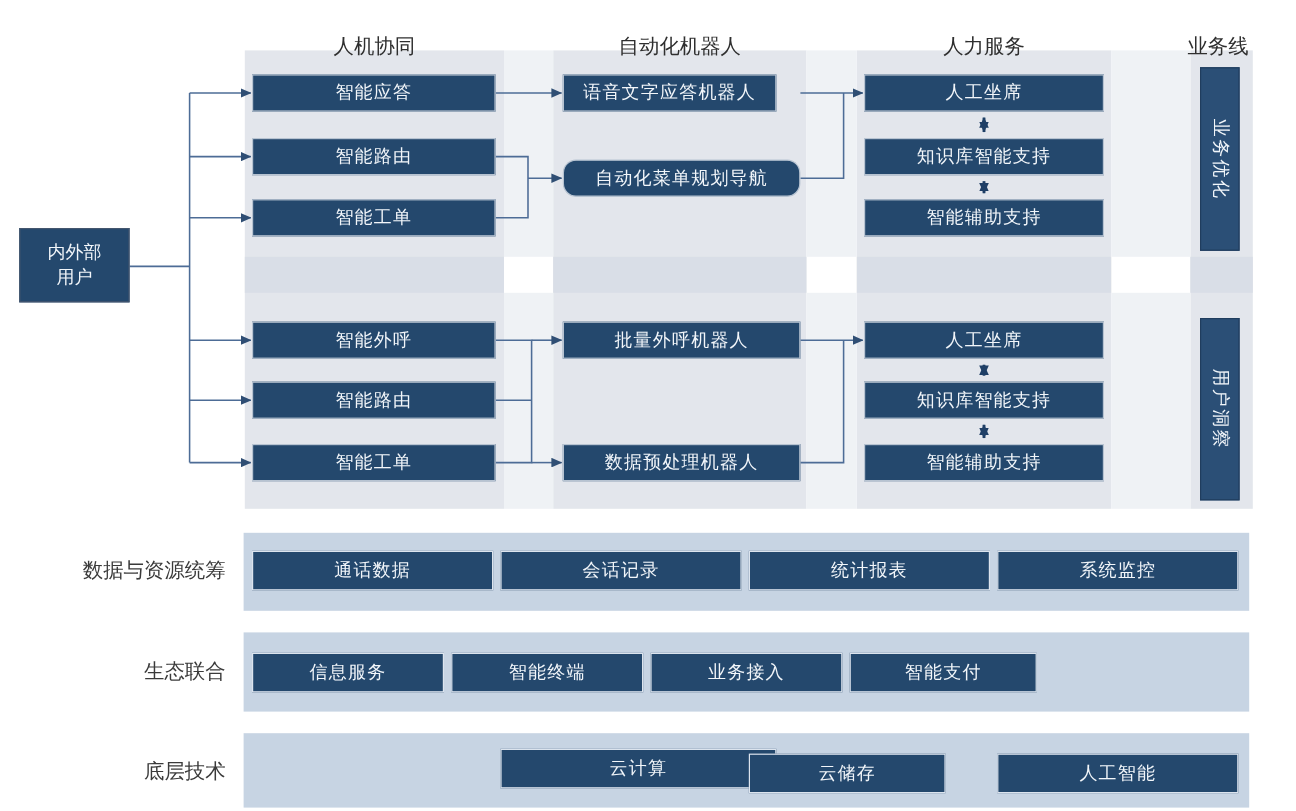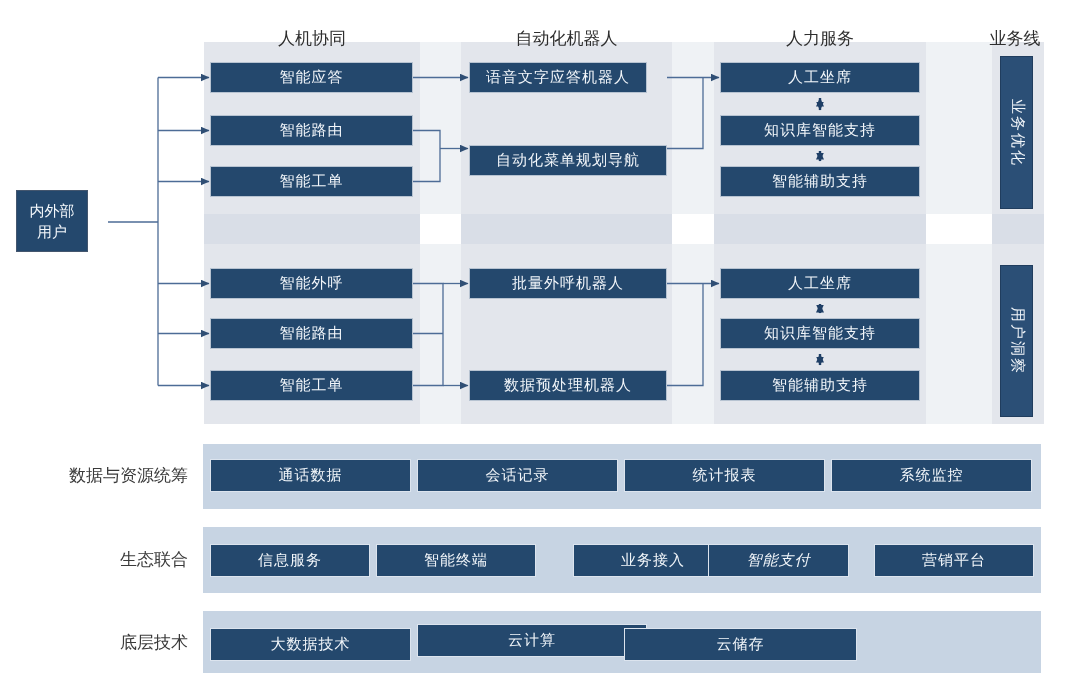--- a/index.html
+++ b/index.html
@@ -21,21 +21,21 @@
   .filler{position:absolute;background:var(--filler);}
   .hdr{position:absolute;top:16px;height:22px;line-height:22px;text-align:center;
        font-size:17px;color:var(--header-text);margin-top:12px;}
   .node{position:absolute;display:flex;align-items:center;justify-content:center;
         background:var(--box-fill);border:1.5px solid var(--box-border);
         color:var(--box-text);font-size:15px;letter-spacing:1px;box-sizing:border-box;z-index:3;}
   .side-node{position:absolute;background:var(--side-fill);border:1.5px solid var(--side-border);
         box-sizing:border-box;z-index:3;}
   .side-node span{position:absolute;left:50%;top:50%;transform:translate(-50%,-50%) rotate(90deg);
         white-space:nowrap;color:var(--box-text);font-size:15px;letter-spacing:2px;}
-  .entry{position:absolute;left:16px;top:190px;width:72px;height:62px;
+  .entry{position:absolute;left:16px;top:190px;width:92px;height:62px;
         background:var(--box-fill);border:1.5px solid var(--entry-border);box-sizing:border-box;
         display:flex;flex-direction:column;align-items:center;justify-content:center;
         color:var(--box-text);font-size:15px;line-height:21px;z-index:3;}
   .band{position:absolute;left:203px;width:838px;background:var(--band);}
   .band-box{position:absolute;height:33px;display:flex;align-items:center;justify-content:center;
         background:var(--box-fill);border:1.5px solid var(--band-box-border);
         color:var(--box-text);font-size:15px;letter-spacing:1px;box-sizing:border-box;z-index:3;}
   .row-label{position:absolute;right:892px;width:300px;text-align:right;height:22px;line-height:22px;
         font-size:17px;color:var(--label-text);}
   svg.wires{position:absolute;left:0;top:0;z-index:2;}
@@ -111,21 +111,21 @@
 
   <div class="entry">
     <span>内外部</span>
     <span>用户</span>
   </div>
 
   <div class="node" style="left:210px;top:62px;width:203px;height:31px;">智能应答</div>
   <div class="node" style="left:210px;top:115px;width:203px;height:31px;">智能路由</div>
   <div class="node" style="left:210px;top:166px;width:203px;height:31px;">智能工单</div>
   <div class="node" style="left:469px;top:62px;width:178px;height:31px;">语音文字应答机器人</div>
-  <div class="node" style="left:469px;top:145px;width:198px;height:31px;">自动化菜单规划导航</div>
+  <div class="node" style="left:469px;top:133px;width:198px;height:31px;border-radius:11px;">自动化菜单规划导航</div>
   <div class="node" style="left:720px;top:62px;width:200px;height:31px;">人工坐席</div>
   <div class="node" style="left:720px;top:115px;width:200px;height:31px;">知识库智能支持</div>
   <div class="node" style="left:720px;top:166px;width:200px;height:31px;">智能辅助支持</div>
   <div class="side-node" style="left:1000px;top:56px;width:33px;height:153px;">
     <span>业务优化</span>
   </div>
 
   <div class="node" style="left:210px;top:268px;width:203px;height:31px;">智能外呼</div>
   <div class="node" style="left:210px;top:318px;width:203px;height:31px;">智能路由</div>
   <div class="node" style="left:210px;top:370px;width:203px;height:31px;">智能工单</div>
@@ -146,21 +146,20 @@
   <div class="row-label" style="top:549px;">生态联合</div>
   <div class="row-label" style="top:632px;">底层技术</div>
 
   <div class="band-box" style="left:210px;top:459px;width:201px;">通话数据</div>
   <div class="band-box" style="left:417px;top:459px;width:201px;">会话记录</div>
   <div class="band-box" style="left:624px;top:459px;width:201px;">统计报表</div>
   <div class="band-box" style="left:831px;top:459px;width:201px;">系统监控</div>
 
   <div class="band-box" style="left:376px;top:544px;width:160px;">智能终端</div>
   <div class="band-box" style="left:210px;top:544px;width:160px;">信息服务</div>
-  <div class="band-box" style="left:542px;top:544px;width:160px;margin-left:31px;">业务接入</div>
-  <div class="band-box" style="left:708px;top:544px;width:141px;font-style:italic;">智能支付</div>
-  <div class="band-box" style="left:874px;top:544px;width:160px;">营销平台</div>
+  <div class="band-box" style="left:542px;top:544px;width:160px;">业务接入</div>
+  <div class="band-box" style="left:708px;top:544px;width:156px;">智能支付</div>
 
-  <div class="band-box" style="left:210px;top:628px;width:201px;">大数据技术</div>
   <div class="band-box" style="left:417px;top:624px;width:230px;">云计算</div>
-  <div class="band-box" style="left:624px;top:628px;width:233px;">云储存</div>
+  <div class="band-box" style="left:624px;top:628px;width:164px;">云储存</div>
+  <div class="band-box" style="left:831px;top:628px;width:201px;">人工智能</div>
 
 </div>
 
 </body></html>

